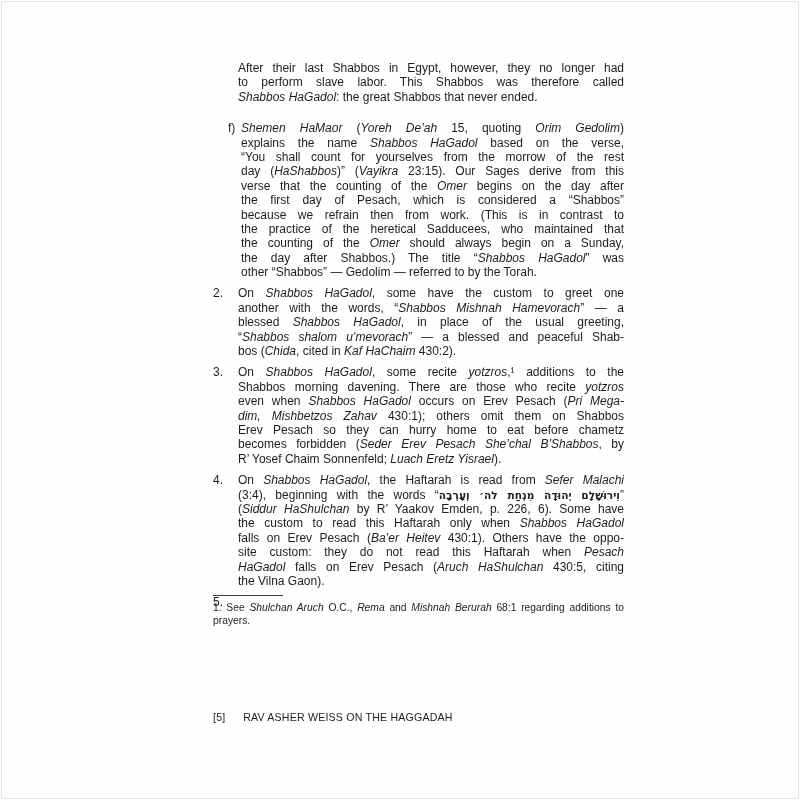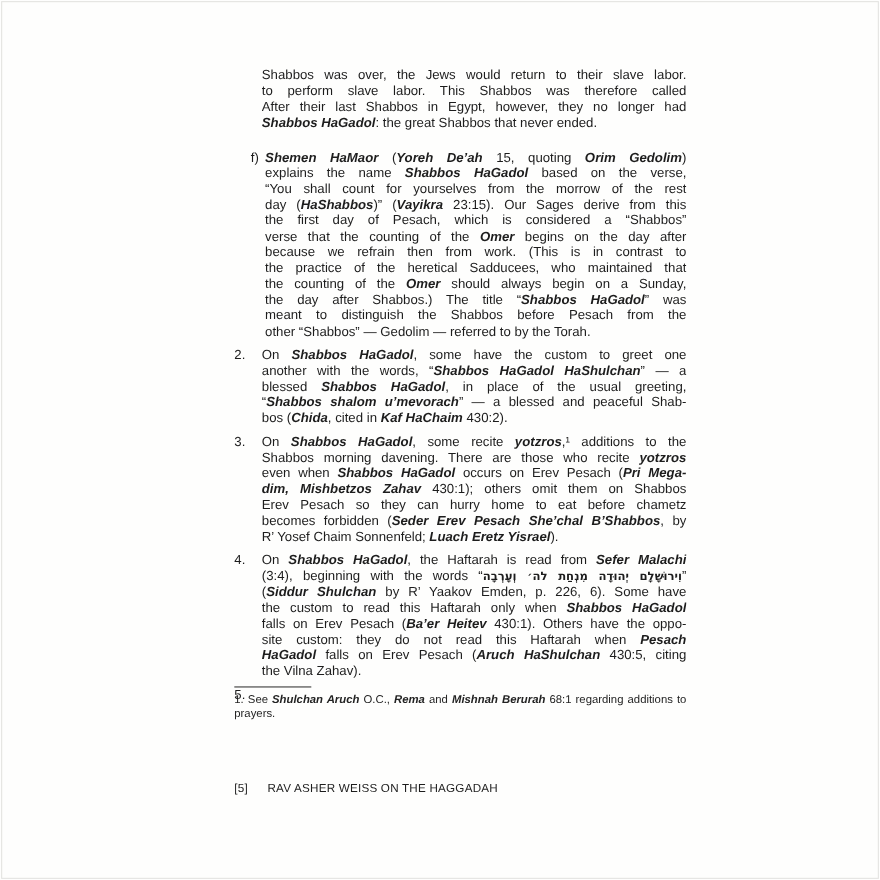--- a/index.html
+++ b/index.html
@@ -20,88 +20,86 @@
   .letter{padding-left:28px;}
   .numbered > .marker{position:absolute;left:0;top:0;}
   .letter > .marker{position:absolute;left:15px;top:0;}
   .ln{
     text-align:justify;
     text-align-last:justify;
     height:14.4px;overflow:hidden;
     white-space:normal;
   }
   .ln.nojust{text-align-last:left;}
-  i{font-style:italic;font-weight:bold;}
+  i{font-style:italic;}
   .heb{font-family:"DejaVu Sans",sans-serif;font-size:10.6px;font-weight:bold;}
   .footnote-block{margin-top:3px;}
   .fn-rule{width:70px;border-top:1px solid #3a3a3a;margin:0 0 5px 0;}
   .fn-lines{font-size:10.3px;line-height:13.2px;color:#232323;}
   .fn-lines .ln{height:13.2px;}
   .footer{
     position:absolute;left:213px;top:711px;
     font-size:10.6px;letter-spacing:0.2px;color:#1d1d1d;
   }
   .footer .pg{display:inline-block;min-width:27px;}
 </style>
 </head>
 <body>
 
 <div class="page"></div>
 <div class="photo-edge"></div>
 
 <div id="doc-body" style="color: rgb(29, 29, 29);">
     <div class="para plain" style="margin-bottom: 17px;">
-      <div class="ln">Shabbos was over, the Jews would return to their slave labor.</div>
+      <div class="ln">After their last Shabbos in Egypt, however, they no longer had</div>
       <div class="ln">to perform slave labor. This Shabbos was therefore called</div>
-      <div class="ln">After their last Shabbos in Egypt, however, they no longer had</div>
       <div class="ln nojust"><i>Shabbos HaGadol</i>: the great Shabbos that never ended.</div>
     </div>
     <div class="para letter">
       <span class="marker">f)</span>
       <div class="ln"><i>Shemen HaMaor</i> (<i>Yoreh De’ah</i> 15, quoting <i>Orim Gedolim</i>)</div>
       <div class="ln">explains the name <i>Shabbos HaGadol</i> based on the verse,</div>
       <div class="ln">“You shall count for yourselves from the morrow of the rest</div>
       <div class="ln">day (<i>HaShabbos</i>)” (<i>Vayikra</i> 23:15). Our Sages derive from this</div>
+      <div class="ln">verse that the counting of the <i>Omer</i> begins on the day after</div>
       <div class="ln">the first day of Pesach, which is considered a “Shabbos”</div>
-      <div class="ln">verse that the counting of the <i>Omer</i> begins on the day after</div>
       <div class="ln">because we refrain then from work. (This is in contrast to</div>
       <div class="ln">the practice of the heretical Sadducees, who maintained that</div>
       <div class="ln">the counting of the <i>Omer</i> should always begin on a Sunday,</div>
       <div class="ln">the day after Shabbos.) The title “<i>Shabbos HaGadol</i>” was</div>
-      <div class="ln">meant to distinguish the Shabbos before Pesach from the</div>
       <div class="ln nojust">other “Shabbos” — Gedolim — referred to by the Torah.</div>
     </div>
     <div class="para numbered">
       <span class="marker">2.</span>
       <div class="ln">On <i>Shabbos HaGadol</i>, some have the custom to greet one</div>
-      <div class="ln">another with the words, “<i>Shabbos HaGadol HaShulchan</i>” — a</div>
+      <div class="ln">another with the words, “<i>Shabbos Mishnah Hamevorach</i>” — a</div>
       <div class="ln">blessed <i>Shabbos HaGadol</i>, in place of the usual greeting,</div>
       <div class="ln">“<i>Shabbos shalom u’mevorach</i>” — a blessed and peaceful Shab-</div>
       <div class="ln nojust">bos (<i>Chida</i>, cited in <i>Kaf HaChaim</i> 430:2).</div>
     </div>
     <div class="para numbered">
       <span class="marker">3.</span>
       <div class="ln">On <i>Shabbos HaGadol</i>, some recite <i>yotzros</i>,¹ additions to the</div>
       <div class="ln">Shabbos morning davening. There are those who recite <i>yotzros</i></div>
       <div class="ln">even when <i>Shabbos HaGadol</i> occurs on Erev Pesach (<i>Pri Mega-</i></div>
       <div class="ln"><i>dim, Mishbetzos Zahav</i> 430:1); others omit them on Shabbos</div>
       <div class="ln">Erev Pesach so they can hurry home to eat before chametz</div>
       <div class="ln">becomes forbidden (<i>Seder Erev Pesach She’chal B’Shabbos</i>, by</div>
       <div class="ln nojust">R’ Yosef Chaim Sonnenfeld; <i>Luach Eretz Yisrael</i>).</div>
     </div>
     <div class="para numbered">
       <span class="marker">4.</span>
       <div class="ln">On <i>Shabbos HaGadol</i>, the Haftarah is read from <i>Sefer Malachi</i></div>
       <div class="ln">(3:4), beginning with the words “<span class="heb">וְעָרְבָה‎ לה׳‎ מִנְחַת‎ יְהוּדָה‎ וִירוּשָׁלָם‎</span>”</div>
-      <div class="ln">(<i>Siddur Shulchan</i> by R’ Yaakov Emden, p. 226, 6). Some have</div>
+      <div class="ln">(<i>Siddur HaShulchan</i> by R’ Yaakov Emden, p. 226, 6). Some have</div>
       <div class="ln">the custom to read this Haftarah only when <i>Shabbos HaGadol</i></div>
       <div class="ln">falls on Erev Pesach (<i>Ba’er Heitev</i> 430:1). Others have the oppo-</div>
       <div class="ln">site custom: they do not read this Haftarah when <i>Pesach</i></div>
       <div class="ln"><i>HaGadol</i> falls on Erev Pesach (<i>Aruch HaShulchan</i> 430:5, citing</div>
-      <div class="ln nojust">the Vilna Zahav).</div>
+      <div class="ln nojust">the Vilna Gaon).</div>
     </div>
     <div class="para numbered">
       <span class="marker">5.</span>
     </div>
     <div class="footnote-block">
       <div class="fn-rule"></div>
       <div class="fn-lines">
         <div class="ln">1. See <i>Shulchan Aruch</i> O.C., <i>Rema</i> and <i>Mishnah Berurah</i> 68:1 regarding additions to</div>
         <div class="ln nojust">prayers.</div>
       </div>

